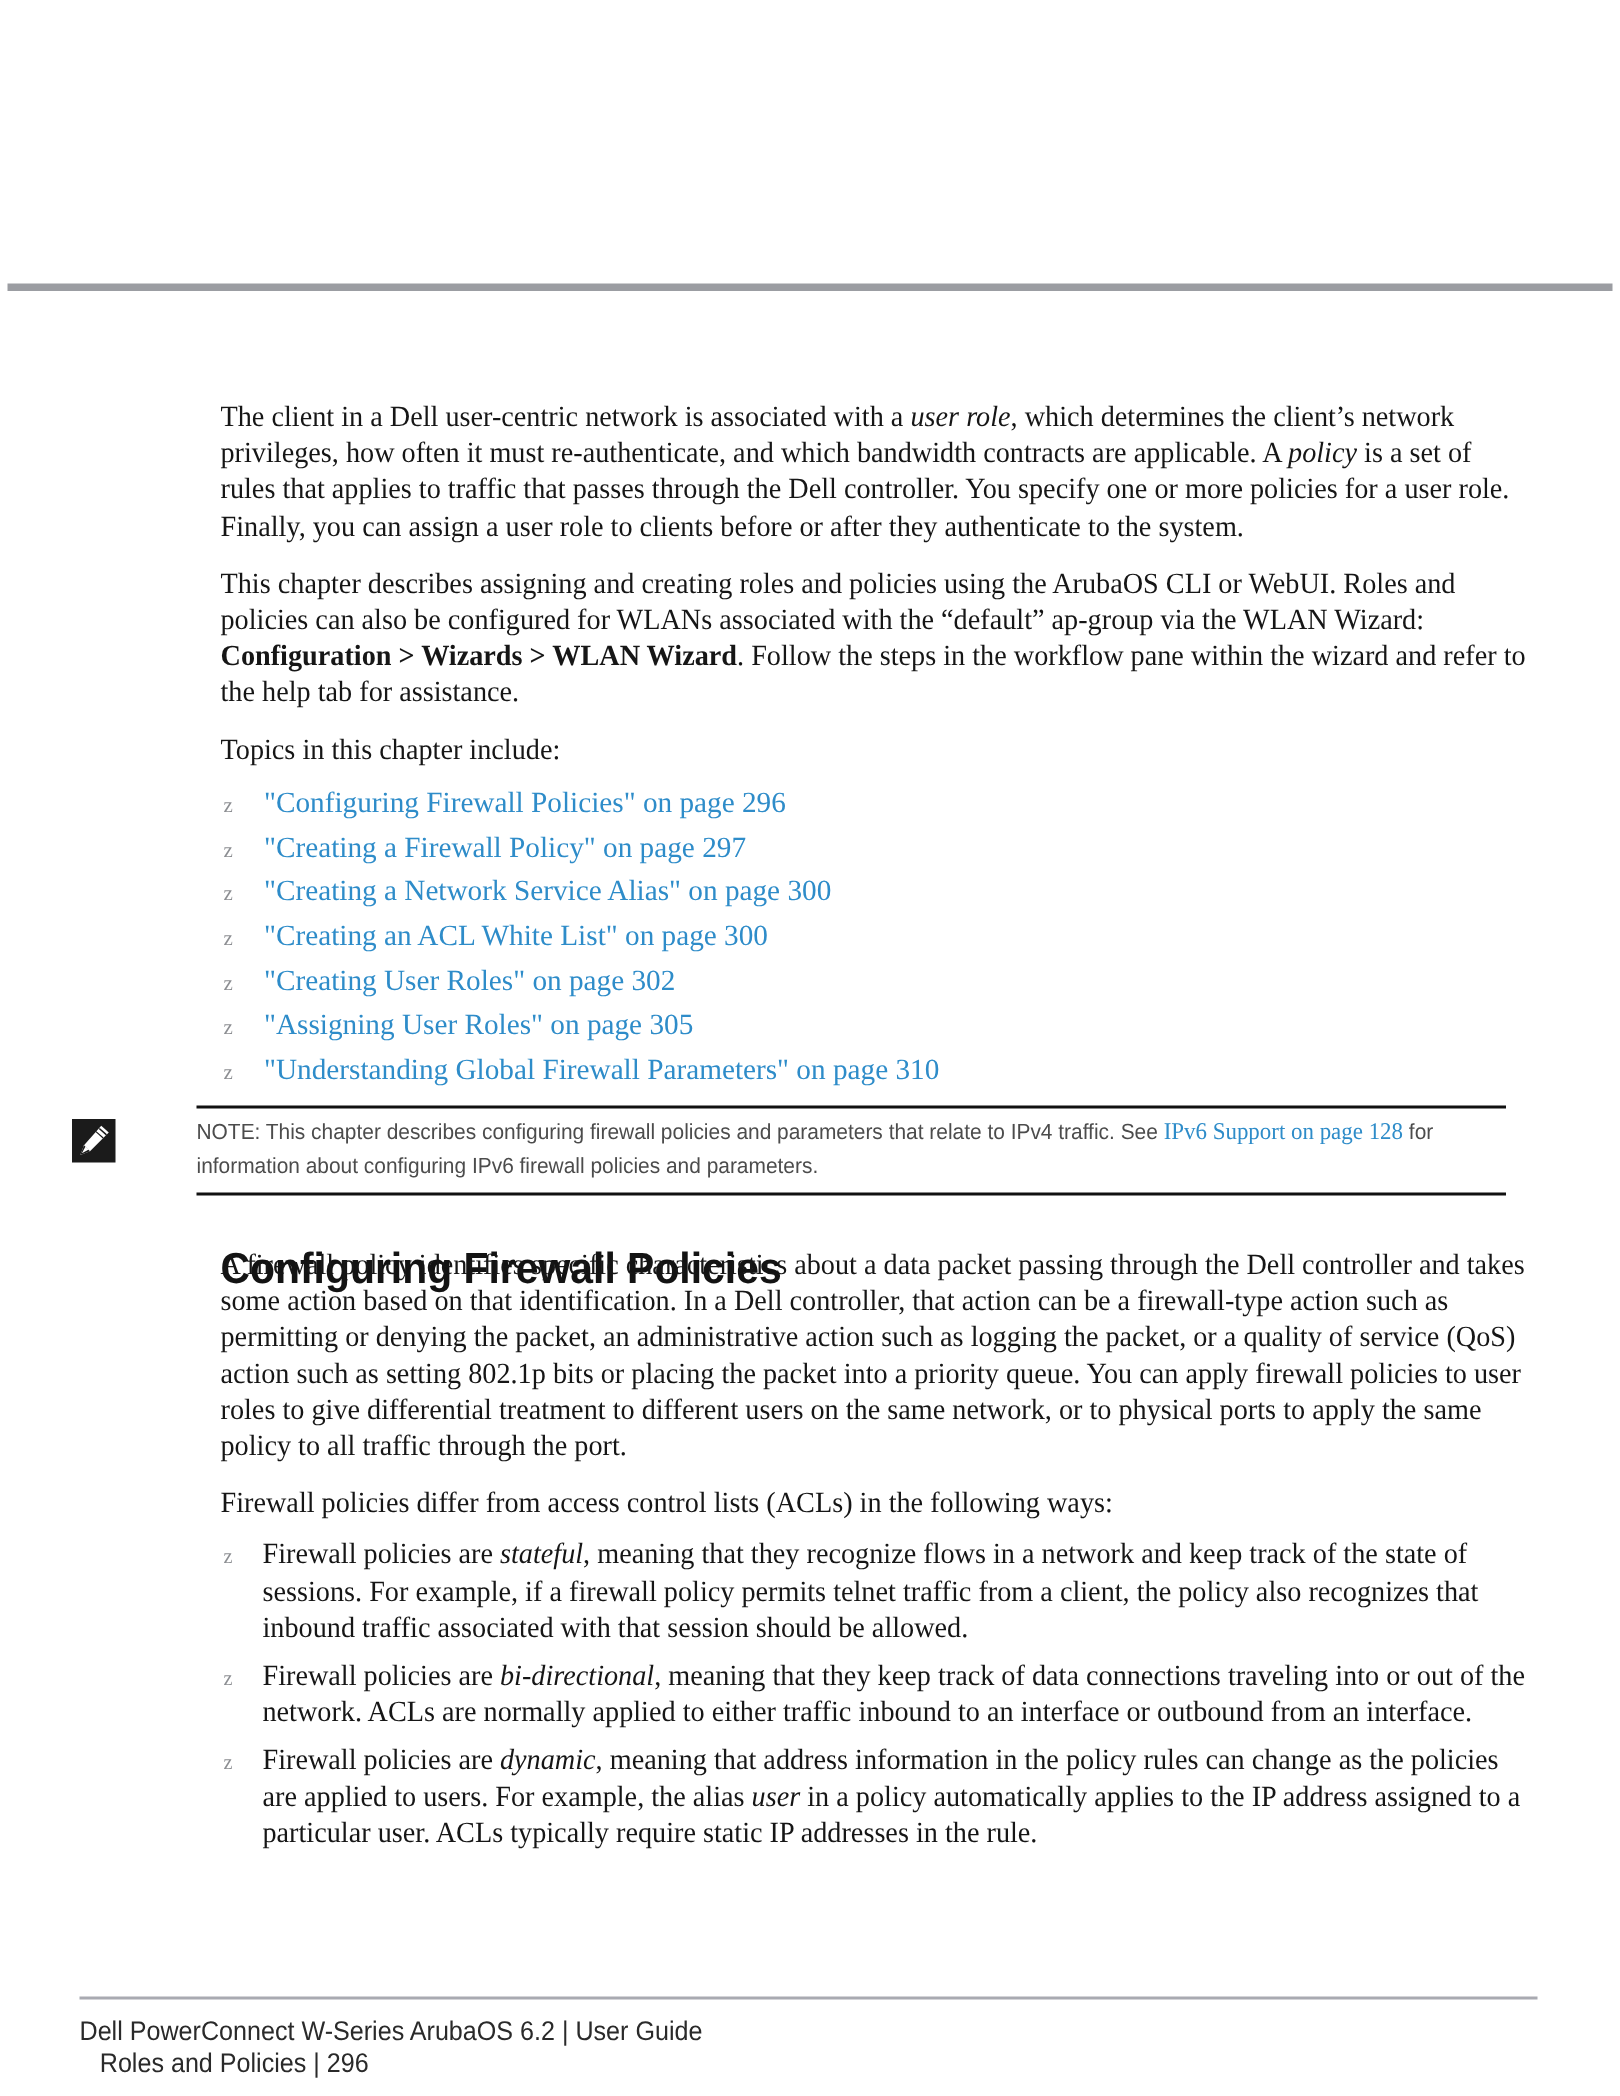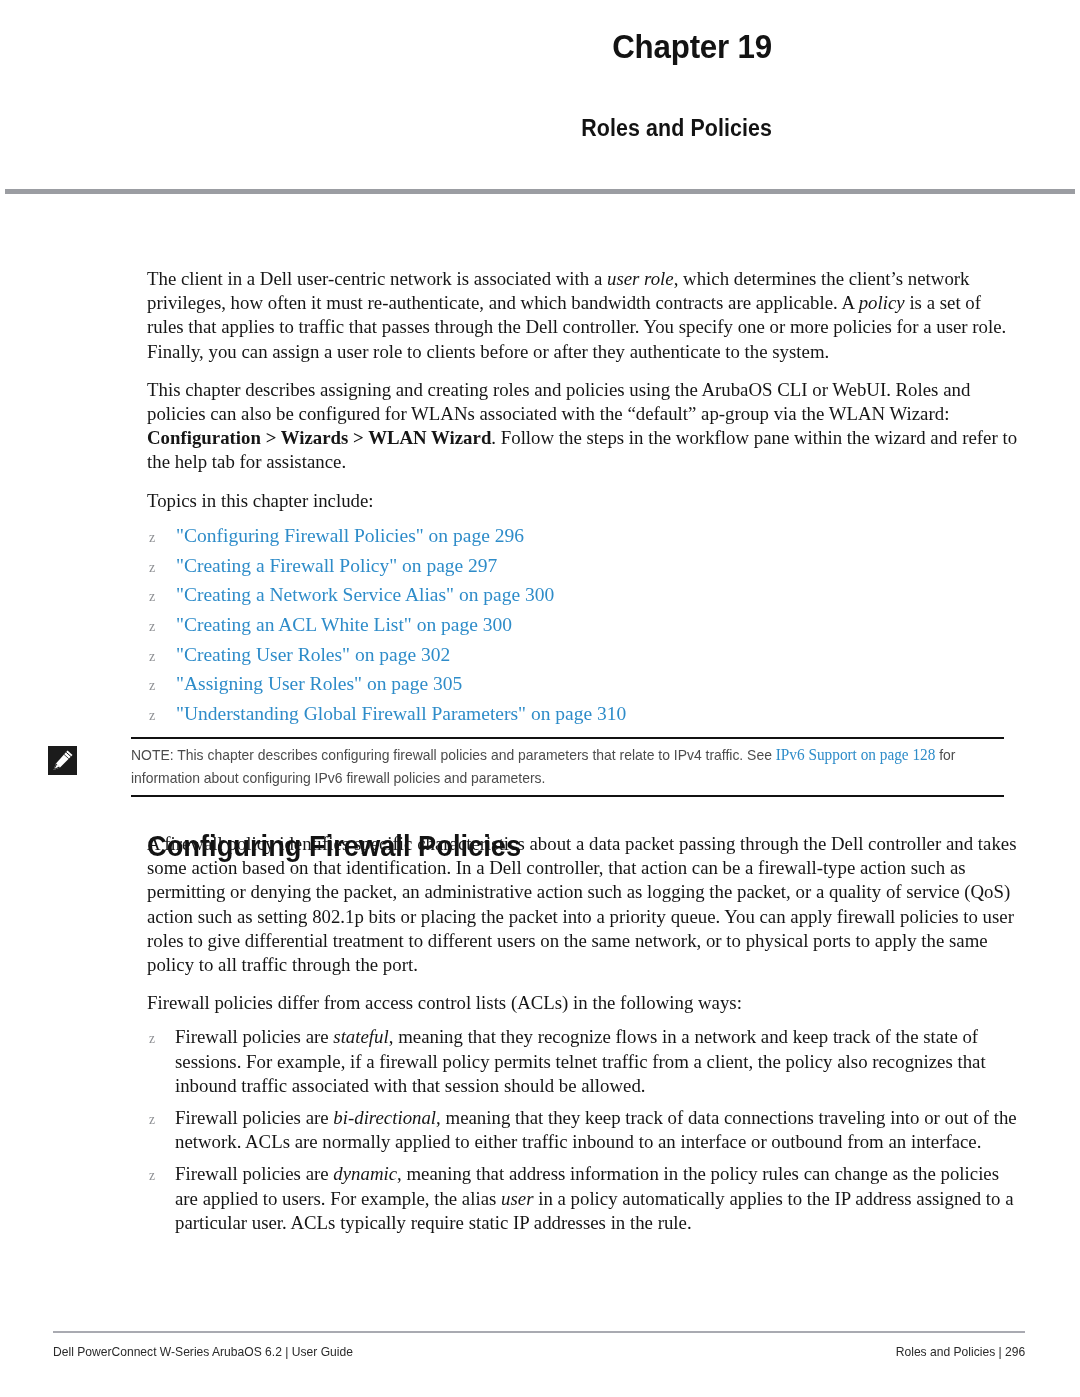--- a/index.html
+++ b/index.html
@@ -218,42 +218,39 @@
     width: 972px;
     height: 2px;
     background: #a9aab1;
   }
   .footer {
     position: absolute;
     left: 53px;
     top: 1344px;
     width: 972px;
     font-family: "Liberation Sans", sans-serif;
-    font-size: 13px;
+    font-size: 18px;
     color: #2a2a2a;
     display: flex;
     justify-content: space-between;
     align-items: baseline;
+    flex-direction: column;
   }
   .footer .left, .footer .right {
     transform: scaleX(0.93);
     transform-origin: left center;
     white-space: nowrap;
   }
   .footer .right { transform-origin: right center; }
 </style>
 </head>
 <body>
 
 <div class="page">
 
-  <div class="chapter-header">
-    <span class="chapter-number">Chapter 19</span>
-    <span class="chapter-title">Roles and Policies</span>
-  </div>
 
   <div class="header-rule"></div>
 
   <div class="content">
 
     <p class="body"><span>The client in a  Dell user-centric network is associated with a </span><span class="ital">user role</span><span>, which determines the client’s network privileges, how often it must re-authenticate, and which bandwidth contracts are applicable. A </span><span class="ital">policy</span><span> is a set of rules that applies to traffic that passes through the Dell  controller. You specify one or more policies for a user role. Finally, you can assign a user role to clients before or after they authenticate to the system.</span></p>
 
     <p class="body"><span>This chapter describes assigning and creating roles and policies using the ArubaOS CLI or WebUI. Roles and policies can also be configured for WLANs associated with the “default” ap-group via the WLAN Wizard: </span><span class="bold">Configuration &gt; Wizards &gt; WLAN Wizard</span><span>. Follow the steps in the workflow pane within the wizard and refer to the help tab for assistance.</span></p>
 
     <p class="body tight">Topics in this chapter include:</p>

